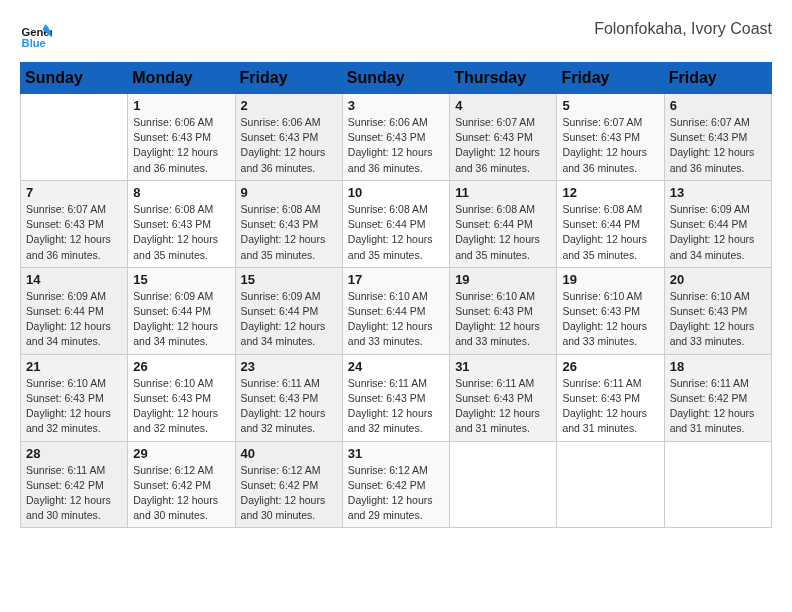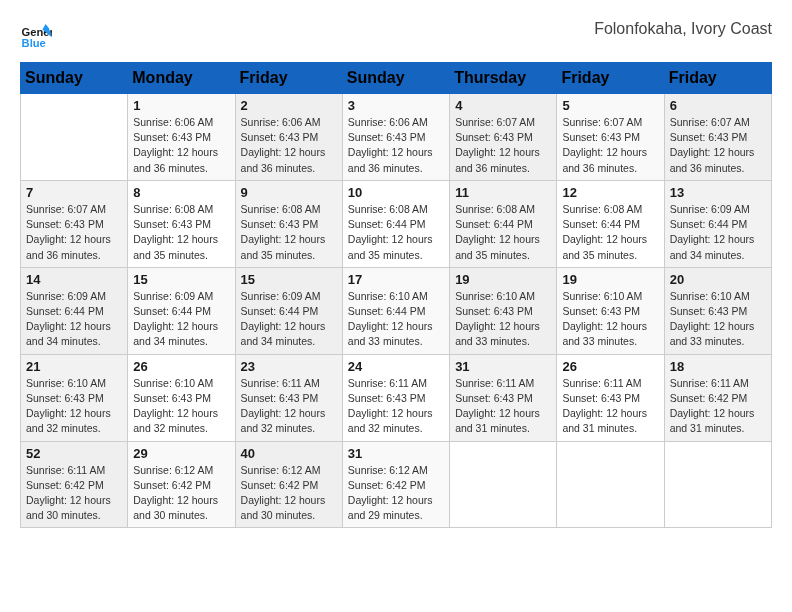--- a/index.html
+++ b/index.html
@@ -217,21 +217,21 @@
           <span class="day-num">26</span>
           <div class="day-info">Sunrise: 6:11 AM<br>Sunset: 6:43 PM<br>Daylight: 12 hours and 31 minutes.</div>
         </td>
         <td>
           <span class="day-num">18</span>
           <div class="day-info">Sunrise: 6:11 AM<br>Sunset: 6:42 PM<br>Daylight: 12 hours and 31 minutes.</div>
         </td>
       </tr>
       <tr>
         <td>
-          <span class="day-num">52</span>
+          <span class="day-num">28</span>
           <div class="day-info">Sunrise: 6:11 AM<br>Sunset: 6:42 PM<br>Daylight: 12 hours and 30 minutes.</div>
         </td>
         <td>
           <span class="day-num">29</span>
           <div class="day-info">Sunrise: 6:12 AM<br>Sunset: 6:42 PM<br>Daylight: 12 hours and 30 minutes.</div>
         </td>
         <td>
           <span class="day-num">40</span>
           <div class="day-info">Sunrise: 6:12 AM<br>Sunset: 6:42 PM<br>Daylight: 12 hours and 30 minutes.</div>
         </td>

